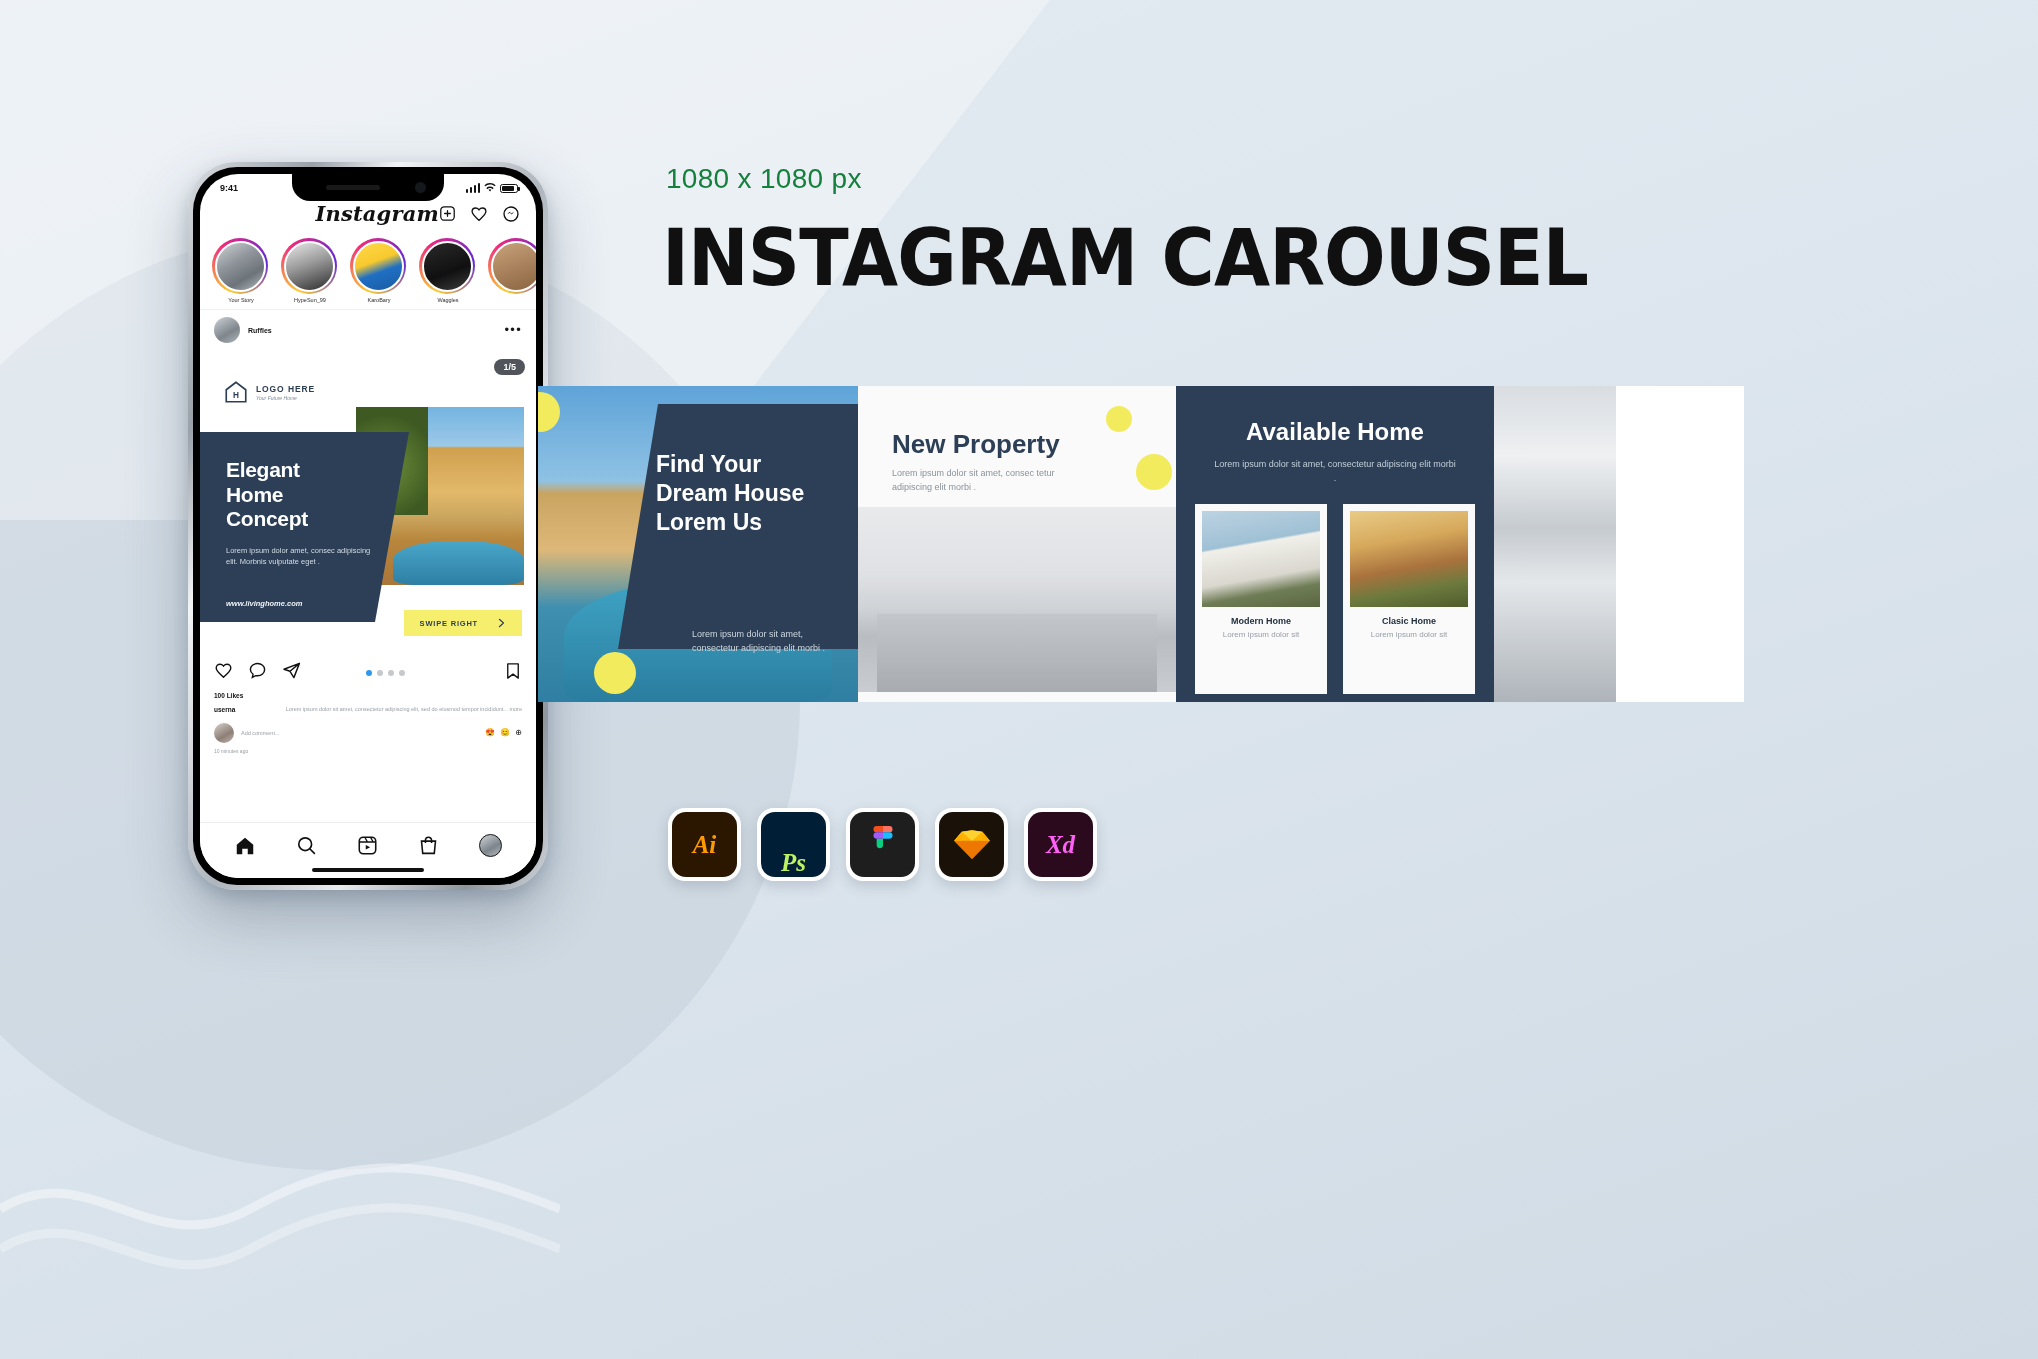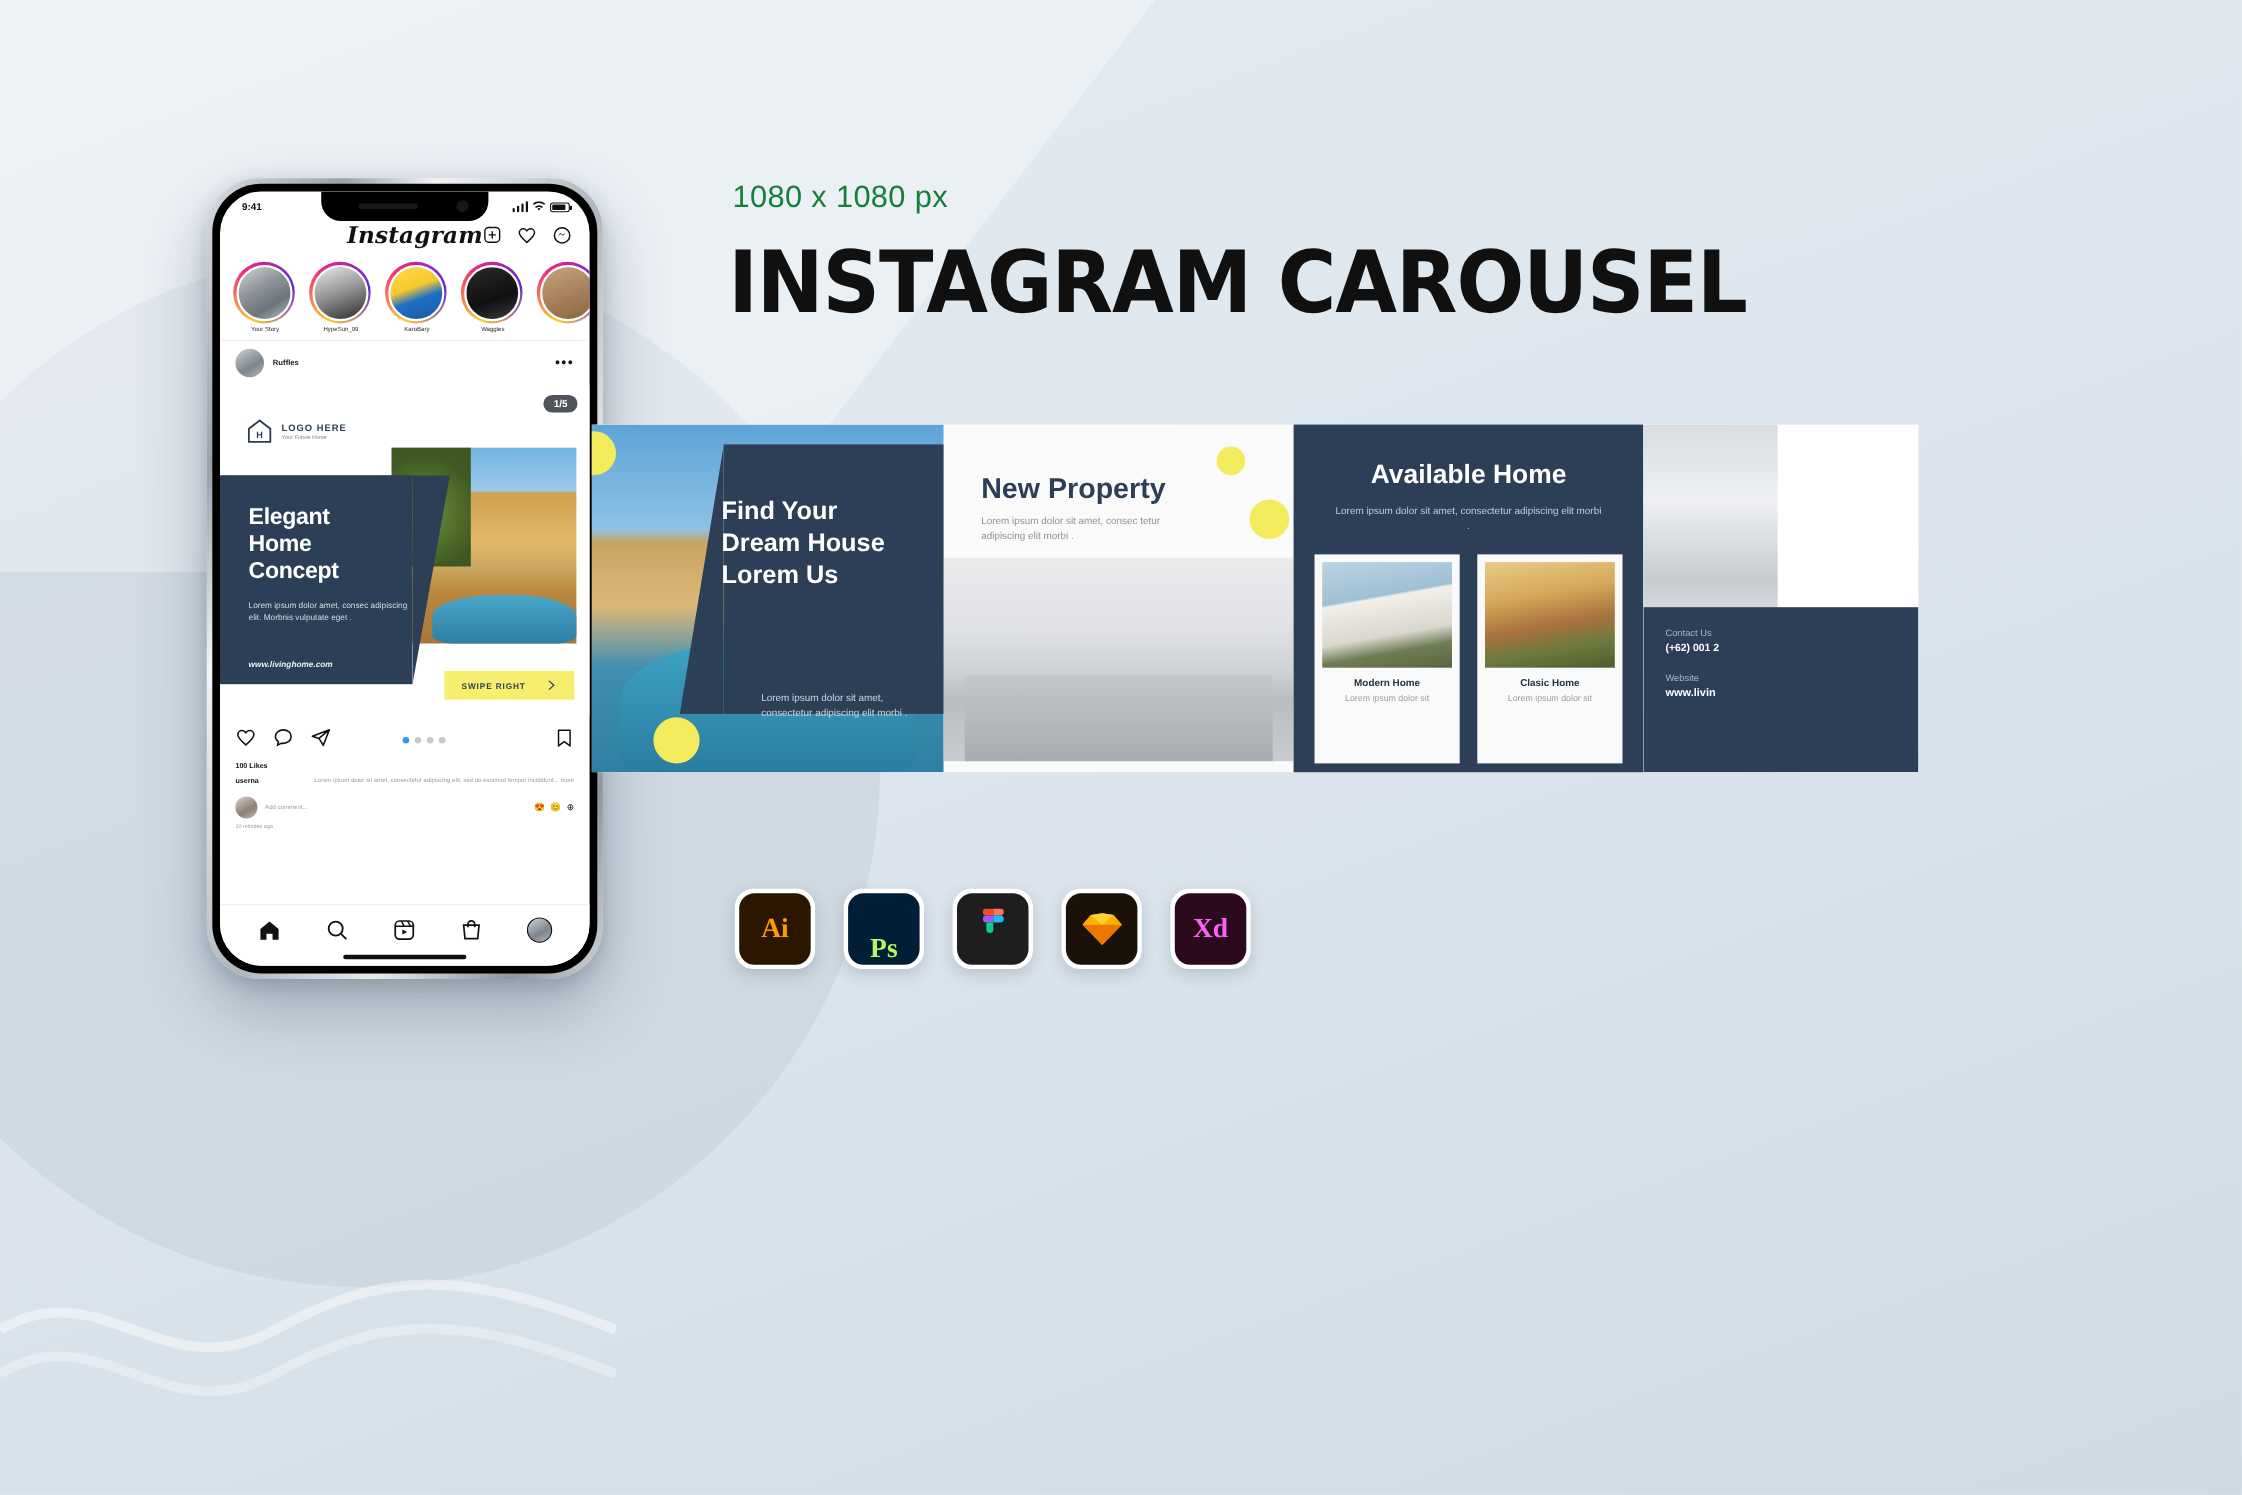--- a/index.html
+++ b/index.html
@@ -199,21 +199,21 @@
   .sD{ width:250px; }
   .sD .fridge{ position:absolute; left:0; top:0; width:122px; height:100%;
     background:linear-gradient(180deg,#d9dde1 0%,#eef0f2 22%,#c6cbd0 45%,#e4e7ea 62%,#aeb4ba 100%);}
   .sD .navy2{ position:absolute; left:0; right:0; bottom:0; height:150px; background:#2c3f56;}
   .sD .navy2 .lbl{ font-size:8.5px; color:#a9b5c1; padding:18px 0 0 20px;}
   .sD .navy2 .val{ font-size:9.5px; color:#fff; font-weight:700; padding:4px 0 0 20px;}
   .sD .navy2 .lbl2{ font-size:8.5px; color:#a9b5c1; padding:16px 0 0 20px;}
   .sD .navy2 .val2{ font-size:10px; color:#fff; font-weight:700; padding:4px 0 0 20px;}
 
   
-  .apps{ position:absolute; left:668px; top:808px; display:flex; gap:26px; }
+  .apps{ position:absolute; left:668px; top:808px; display:flex; gap:16px;font-style:italic; }
   .app{
     width:73px;height:73px;border-radius:17px; background:#fff; padding:4px;
     box-shadow:0 5px 14px rgba(40,55,75,.18);
   }
   .app .in{
     width:100%;height:100%;border-radius:14px;
     display:flex;align-items:center;justify-content:center;
     font-size:25px; font-weight:700; font-family:"Liberation Serif", serif;
   }
   .ai .in{ background:#2b1700; color:#ff9a00; }
@@ -457,26 +457,20 @@
       <div class="card">
         <div class="ph c"></div>
         <b>Clasic Home</b>
         <i>Lorem ipsum dolor sit</i>
       </div>
     </div>
   </div>
 
   <div class="slide sD">
     <div class="fridge"></div>
-    <div class="navy2">
-      <div class="lbl">Contact Us</div>
-      <div class="val">(+62) 001 2</div>
-      <div class="lbl2">Website</div>
-      <div class="val2">www.livin</div>
-    </div>
   </div>
 
 </div>
 
 <div class="apps">
   <div class="app ai">
     <div class="in">
         <span>Ai</span>
       </div>
   </div>

